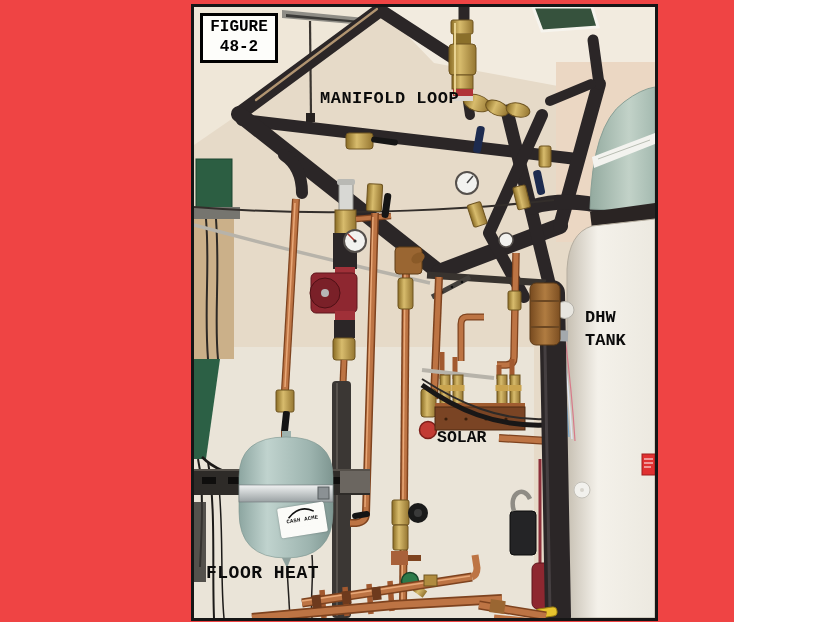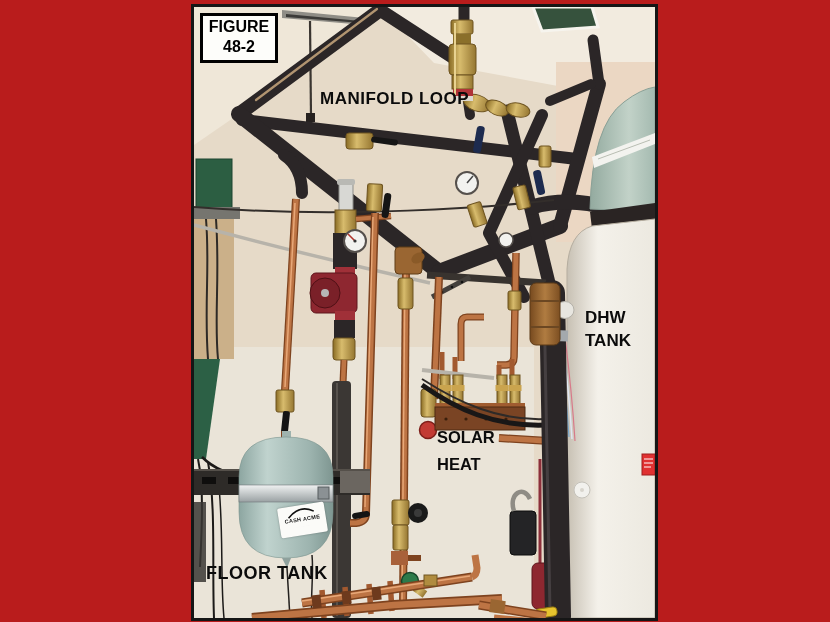--- a/index.html
+++ b/index.html
@@ -1,17 +1,17 @@
 <!DOCTYPE html>
 <html><head>
 <meta charset="utf-8">
 <style>
   html,body{margin:0;padding:0;background:#ffffff;}
-  .stage{position:relative;width:830px;height:622px;background:#b91c1c;overflow:hidden;
-         font-family:Liberation Sans, sans-serif;}
+  .stage{position:relative;width:734px;height:622px;background:#ef4444;overflow:hidden;
+         font-family:Liberation Mono, monospace;}
   .photo{position:absolute;left:191px;top:4px;width:461px;height:611px;
          border:3px solid #161616;background:#e6dac8;overflow:hidden;}
   .photo svg{position:absolute;left:0;top:0;}
   .anno{position:absolute;color:#0b0b0b;font-weight:bold;white-space:nowrap;}
   .figure-box{position:absolute;left:6px;top:6px;width:72px;height:43px;
               background:#fdfdfa;border:3px solid #000;text-align:center;
               font-size:16px;font-weight:bold;line-height:20px;padding-top:1px;color:#000;}
   .lbl-primary{left:126px;top:82px;font-size:17px;letter-spacing:.5px;}
   .lbl-dhw{left:391px;top:299px;font-size:17px;line-height:23px;}
   .lbl-solar{left:243px;top:417px;font-size:16.5px;line-height:27px;}
@@ -344,25 +344,24 @@
 
     <div class="anno lbl-primary">MANIFOLD LOOP</div>
 
     <div class="anno lbl-dhw">
       <div>DHW</div>
       <div>TANK</div>
     </div>
 
     <div class="anno lbl-solar">
       <div>SOLAR</div>
-      <div>HEAT</div>
     </div>
 
     <div class="anno lbl-floor">
-      <div>FLOOR TANK</div>
+      <div>FLOOR HEAT</div>
     </div>
 
     <div class="cash-label">
       <svg width="30" height="10" viewBox="0 0 30 10">
         <path d="M2,8 Q15,-4 28,5" stroke="#111" stroke-width="1.6" fill="none"></path>
       </svg>
       <span class="brand">CASH ACME</span>
       <span class="sub">_________</span>
     </div>
 

